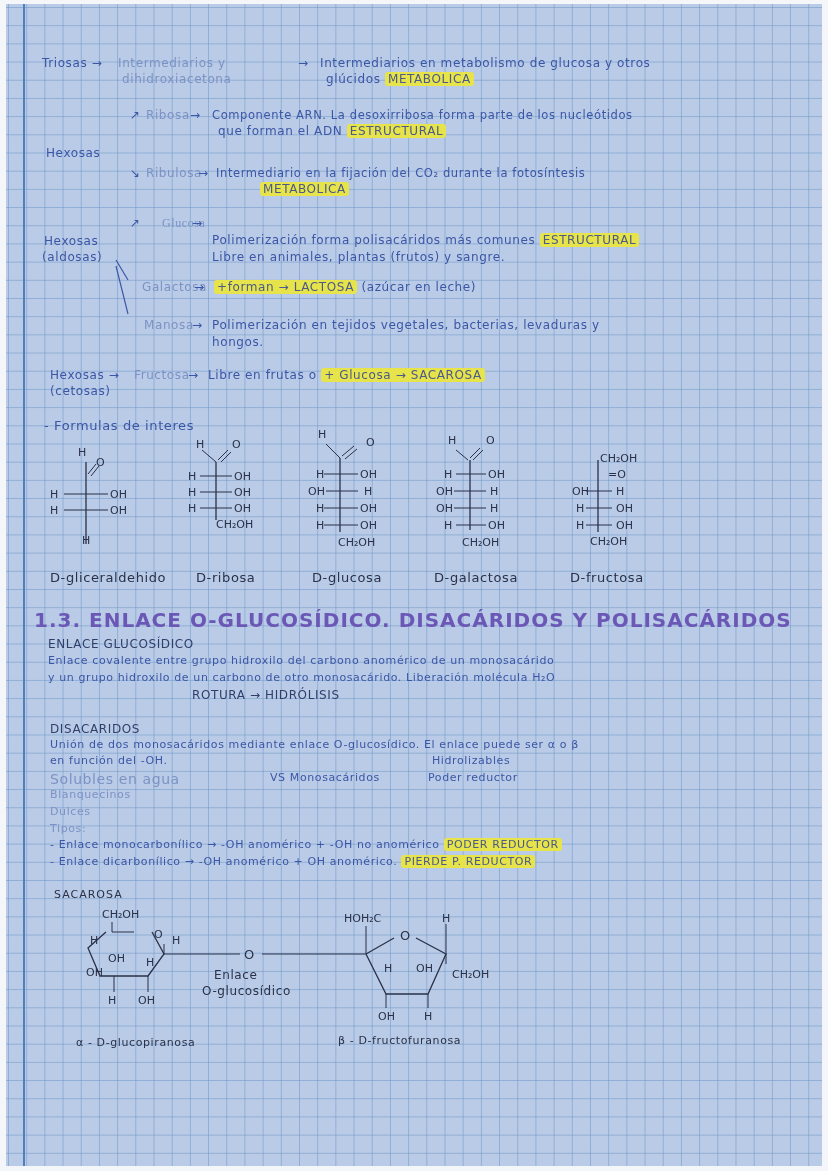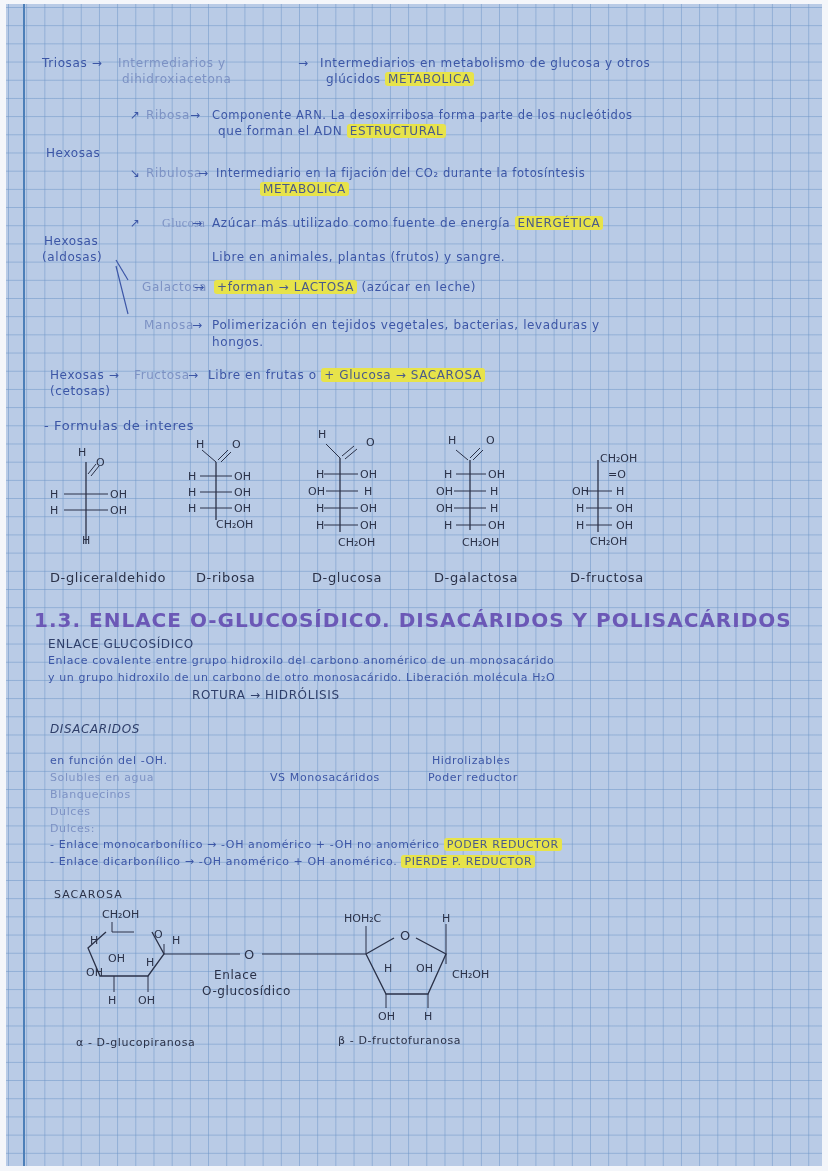--- a/index.html
+++ b/index.html
@@ -49,21 +49,21 @@
   <div class="t" style="left:40px;top:142px;">Hexosas</div>
   <div class="t" style="left:124px;top:162px;">↘</div>
   <div class="t lt" style="left:140px;top:162px;">Ribulosa</div>
   <div class="t" style="left:192px;top:162px;">→</div>
   <div class="t" style="left:210px;top:162px;font-size:11.5px;">Intermediario en la fijación del CO₂ durante la fotosíntesis</div>
   <div class="t" style="left:254px;top:178px;"><span class="hl">METABOLICA</span></div>
 
   <div class="t" style="left:124px;top:212px;">↗</div>
   <div class="t lt" style="left:156px;top:212px;font-family:Liberation Serif, serif;">Glucosa</div>
   <div class="t" style="left:186px;top:212px;">→</div>
-  <div class="t" style="left:206px;top:212px;"><span>Azúcar más utilizado como fuente de energía</span> <span class="hl">ENERGÉTICA</span></div>
+  <div class="t" style="left:206px;top:229px;"><span>Polimerización forma polisacáridos más comunes</span> <span class="hl">ESTRUCTURAL</span></div>
   <div class="t" style="left:206px;top:246px;">Libre en animales, plantas (frutos) y sangre.</div>
   <div class="t" style="left:38px;top:230px;">Hexosas</div>
   <div class="t" style="left:36px;top:246px;">(aldosas)</div>
   <svg style="left:0;top:0;" width="816" height="1162">
     <line x1="110" y1="256" x2="122" y2="276" stroke="#3c56a6" stroke-width="1.2"></line>
     <line x1="110" y1="262" x2="122" y2="310" stroke="#3c56a6" stroke-width="1.2"></line>
   </svg>
   <div class="t lt" style="left:136px;top:276px;">Galactosa</div>
   <div class="t" style="left:188px;top:276px;">→</div>
   <div class="t" style="left:208px;top:276px;"><span class="hl">+forman → LACTOSA</span> <span>(azúcar en leche)</span></div>
@@ -182,29 +182,30 @@
   <div class="t bk" style="left:306px;top:566px;font-size:13px;">D-glucosa</div>
   <div class="t bk" style="left:428px;top:566px;font-size:13px;">D-galactosa</div>
   <div class="t bk" style="left:564px;top:566px;font-size:13px;">D-fructosa</div>
 
   <div class="t h1" style="left:28px;top:604px;">1.3. ENLACE O-GLUCOSÍDICO. DISACÁRIDOS Y POLISACÁRIDOS</div>
   <div class="t dk" style="left:42px;top:633px;font-size:12px;">ENLACE GLUCOSÍDICO</div>
   <div class="t" style="left:42px;top:650px;font-size:11px;">Enlace covalente entre grupo hidroxilo del carbono anomérico de un monosacárido</div>
   <div class="t" style="left:42px;top:667px;font-size:11px;">y un grupo hidroxilo de un carbono de otro monosacárido. Liberación molécula H₂O</div>
   <div class="t dk" style="left:186px;top:684px;">ROTURA → HIDRÓLISIS</div>
 
-  <div class="t dk" style="left:44px;top:718px;font-style:italic;">DISACARIDOS</div>
+  <div class="t dk" style="left:44px;top:718px;">DISACARIDOS</div>
+  <div class="t" style="left:44px;top:734px;font-size:11px;">Unión de dos monosacáridos mediante enlace O-glucosídico. El enlace puede ser α o β</div>
   <div class="t" style="left:44px;top:750px;font-size:11px;">en función del -OH.</div>
   <div class="t" style="left:426px;top:750px;font-size:11px;">Hidrolizables</div>
-  <div class="t lt" style="left:44px;top:767px;font-size:11px;">Solubles en agua</div>
+  <div class="t lt" style="left:44px;top:767px;font-size:14px;">Solubles en agua</div>
   <div class="t" style="left:264px;top:767px;font-size:11px;">VS Monosacáridos</div>
   <div class="t" style="left:422px;top:767px;font-size:11px;">Poder reductor</div>
   <div class="t lt" style="left:44px;top:784px;font-size:11px;">Blanquecinos</div>
   <div class="t lt" style="left:44px;top:801px;font-size:11px;">Dulces</div>
-  <div class="t lt" style="left:44px;top:818px;font-size:11px;">Dulces:</div>
+  <div class="t lt" style="left:44px;top:818px;font-size:11px;">Tipos:</div>
   <div class="t" style="left:44px;top:834px;font-size:11px;"><span>- Enlace monocarbonílico → -OH anomérico + -OH no anomérico</span> <span class="hl">PODER REDUCTOR</span></div>
   <div class="t" style="left:44px;top:851px;font-size:11px;"><span>- Enlace dicarbonílico → -OH anomérico + OH anomérico.</span> <span class="hl">PIERDE P. REDUCTOR</span></div>
 
   <div class="t bk" style="left:48px;top:884px;font-size:11px;letter-spacing:1px;">SACAROSA</div>
   <svg class="mol" style="left:0;top:0;" width="816" height="1162">
 
     <text x="96" y="914">CH₂OH</text>
     <line x1="106" y1="918" x2="106" y2="928" stroke="#2a3148"></line>
     <polyline points="100,928 82,944 94,972 142,972 158,950 146,928" fill="none" stroke="#2a3148" stroke-width="1.3"></polyline>
     <line x1="106" y1="928" x2="128" y2="928" stroke="#2a3148"></line>

